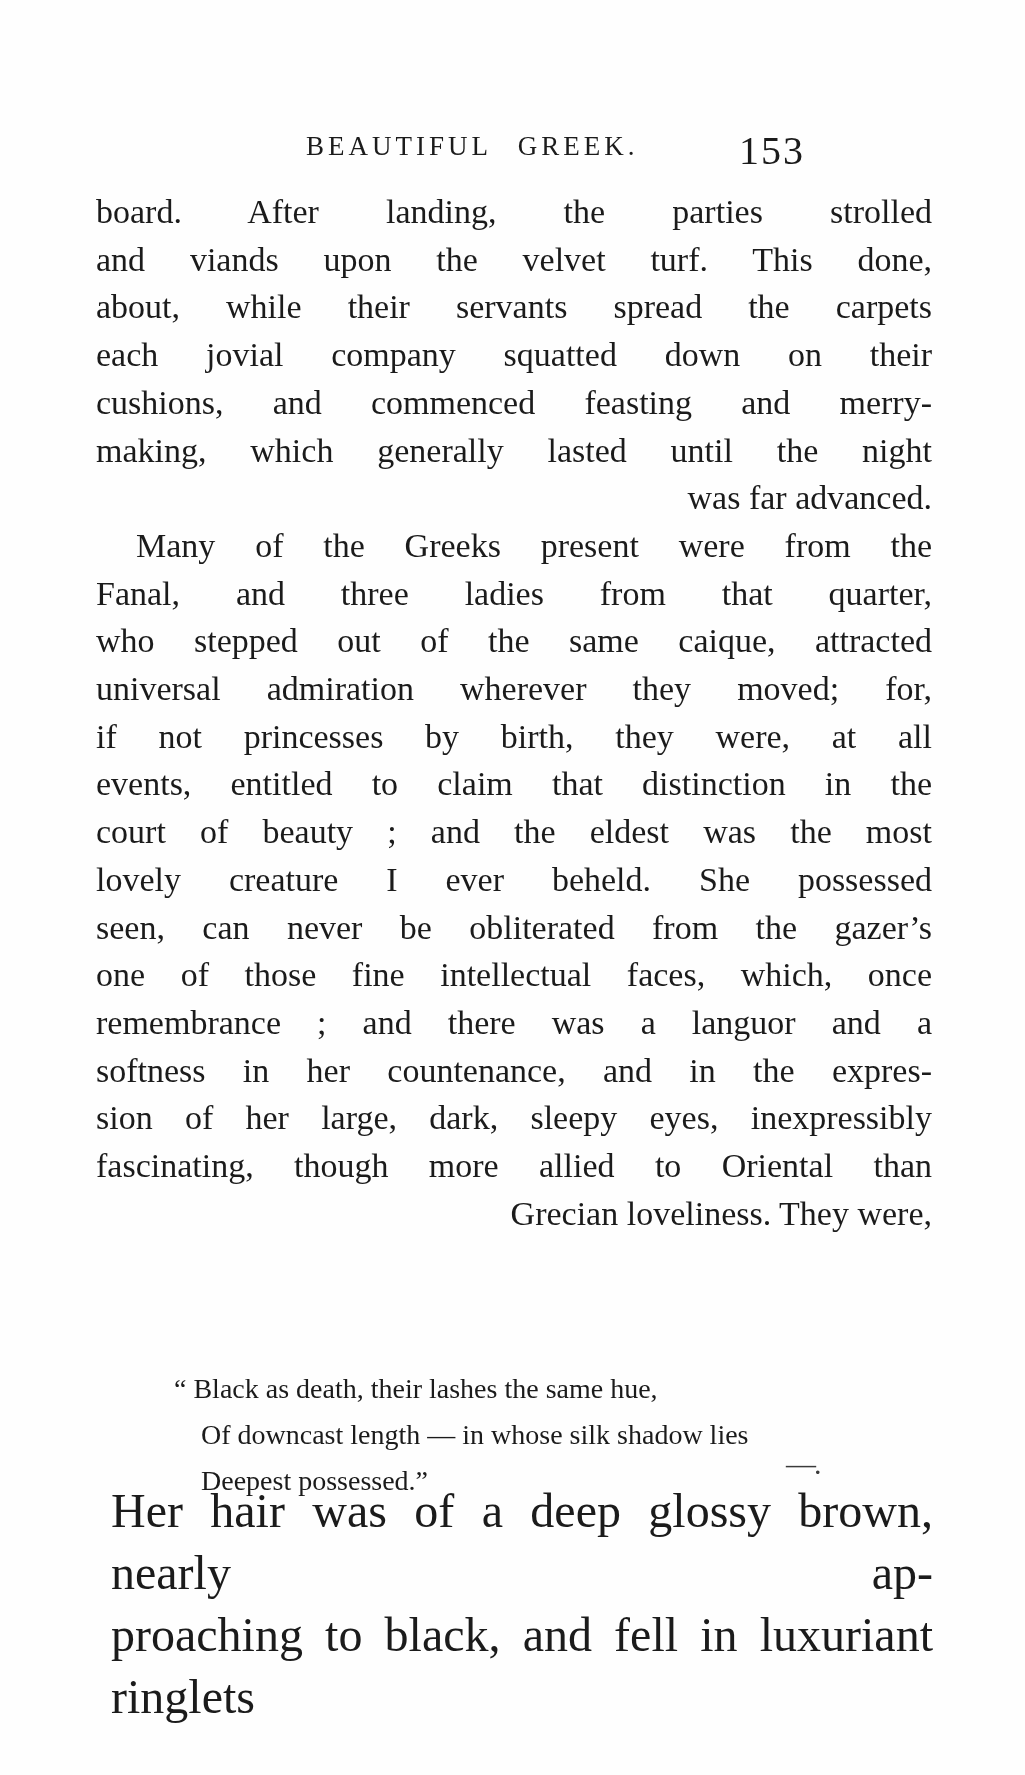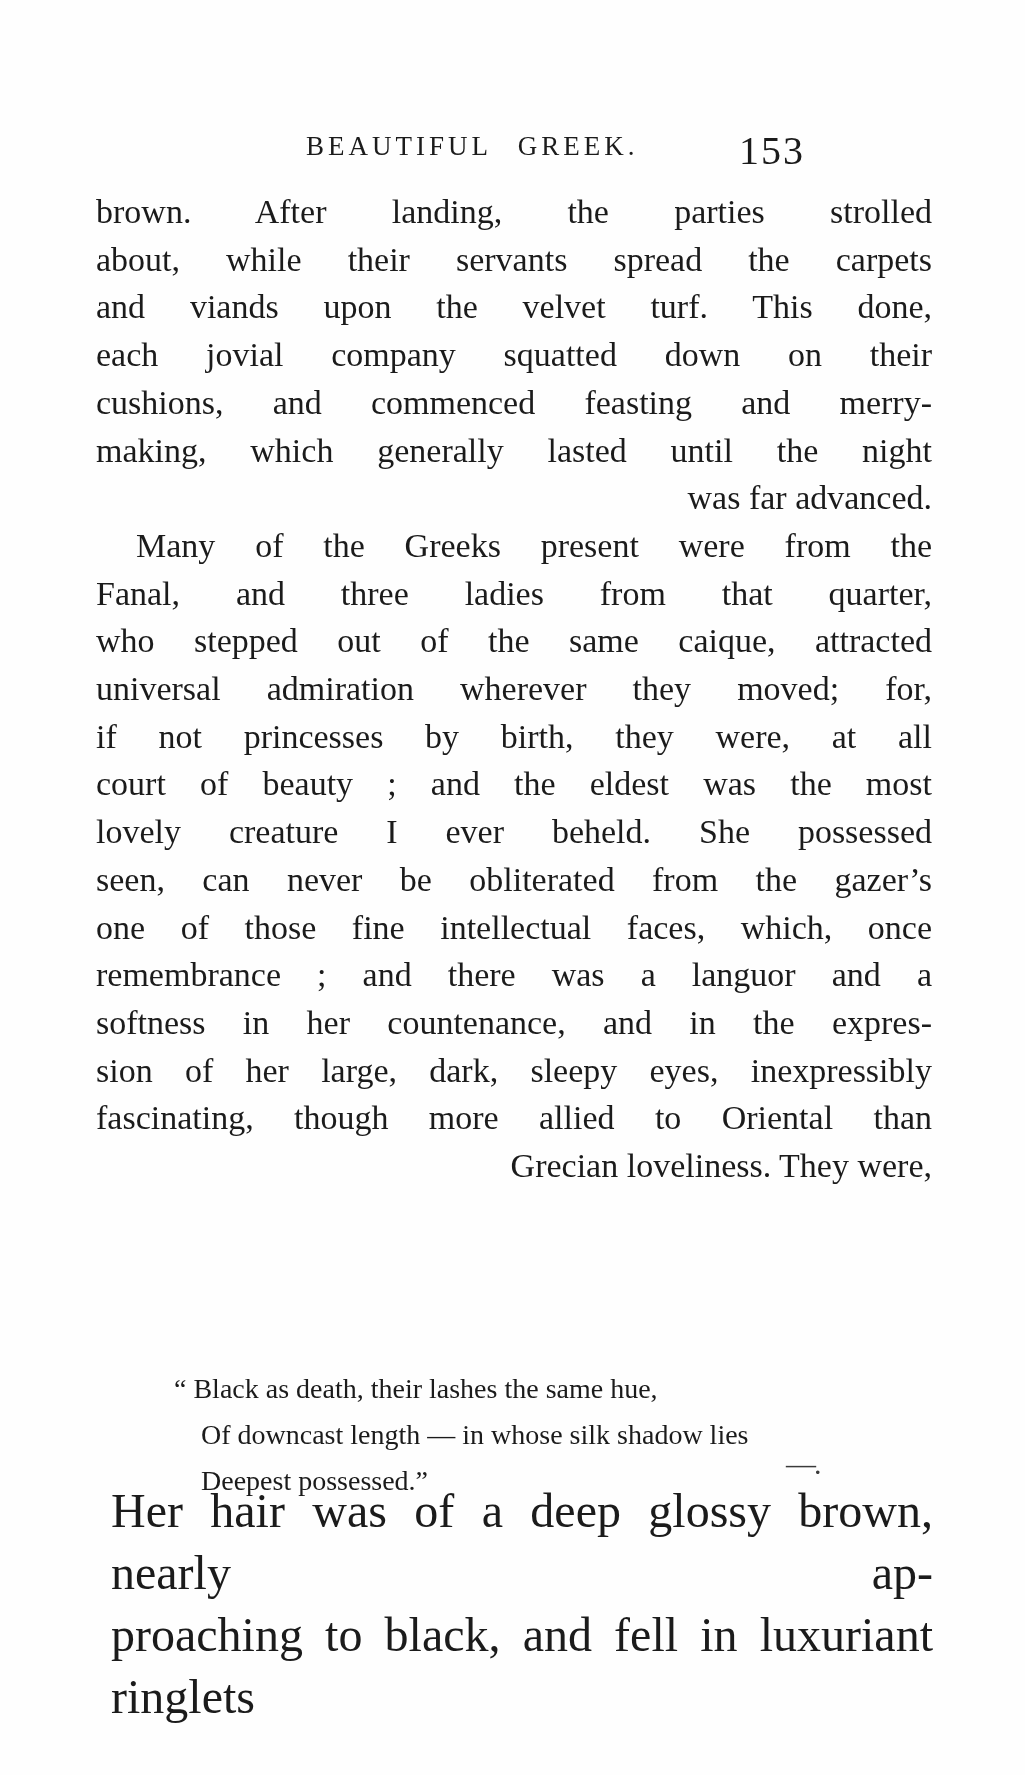--- a/index.html
+++ b/index.html
@@ -81,33 +81,34 @@
 </style>
 </head>
 <body>
 
 <div class="page">
 
   <div class="running-title">BEAUTIFUL GREEK.</div>
   <div class="page-number">153</div>
 
   <div class="body-text">
-    <div class="line j">brown.  After landing, the parties strolled</div>
+    <div class="line j">board.  After landing, the parties strolled</div>
+    <div class="line j">and viands upon the velvet turf.  This done,</div>
     <div class="line j">about, while their servants spread the carpets</div>
-    <div class="line j">and viands upon the velvet turf.  This done,</div>
     <div class="line j">each jovial company squatted down on their</div>
     <div class="line j">cushions, and commenced feasting and merry-</div>
     <div class="line j">making, which generally lasted until the night</div>
     <div class="line">was far advanced.</div>
 
     <div class="line j indent">Many of the Greeks present were from the</div>
     <div class="line j">Fanal, and three ladies from that quarter,</div>
     <div class="line j">who stepped out of the same caique, attracted</div>
     <div class="line j">universal admiration wherever they moved; for,</div>
     <div class="line j">if not princesses by birth, they were, at all</div>
+    <div class="line j">events, entitled to claim that distinction in the</div>
     <div class="line j">court of beauty ; and the eldest was the most</div>
     <div class="line j">lovely creature I ever beheld.  She possessed</div>
     <div class="line j">seen, can never be obliterated from the gazer’s</div>
     <div class="line j">one of those fine intellectual faces, which, once</div>
     <div class="line j">remembrance ; and there was a languor and a</div>
     <div class="line j">softness in her countenance, and in the expres-</div>
     <div class="line j">sion of her large, dark, sleepy eyes, inexpressibly</div>
     <div class="line j">fascinating, though more allied to Oriental than</div>
     <div class="line">Grecian loveliness.   They were,</div>
   </div>

